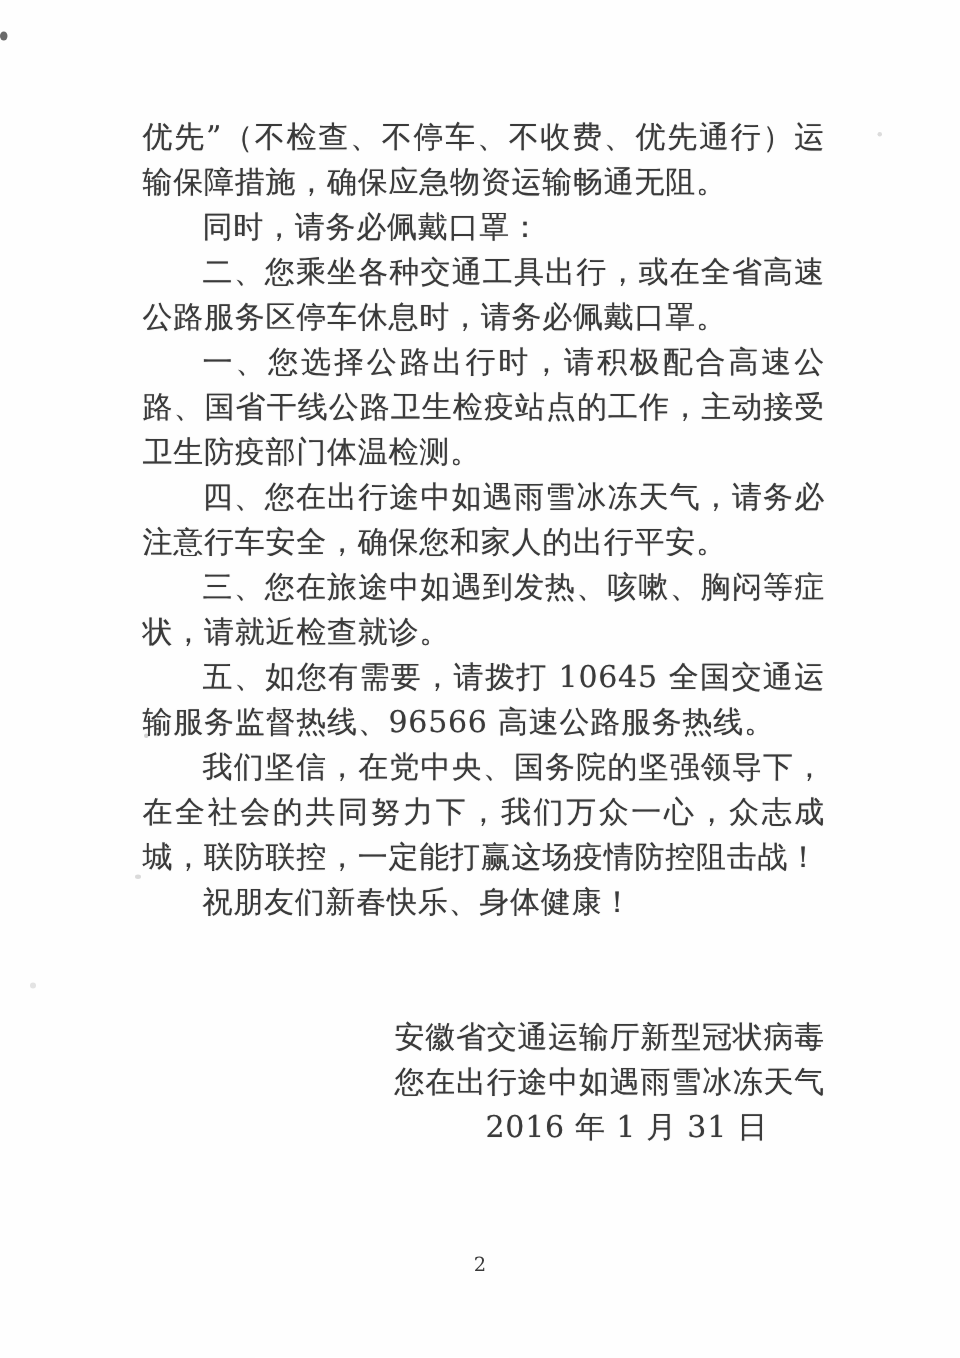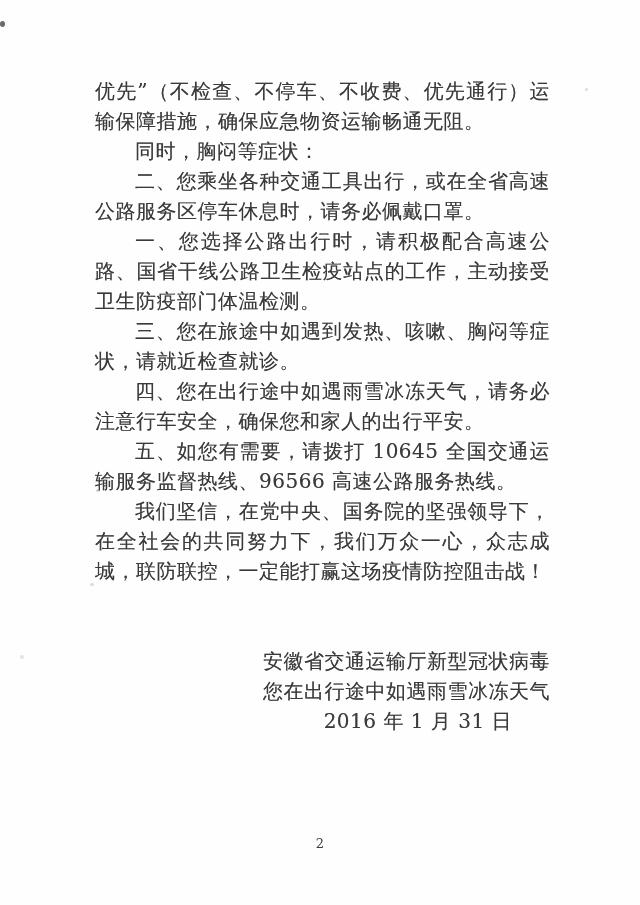--- a/index.html
+++ b/index.html
@@ -72,27 +72,28 @@
 <div class="page">
 
   <span class="speck s1"></span>
   <span class="speck s2"></span>
   <span class="speck s3"></span>
   <span class="speck s4"></span>
   <span class="speck s5"></span>
 
   <div class="content">
     <p class="para">优先”（不检查、不停车、不收费、优先通行）运输保障措施，确保应急物资运输畅通无阻。</p>
-    <p class="para indent">同时，胸闷等症状：</p>
+    <p class="para indent">同时，请务必佩戴口罩：</p>
     <p class="para indent">二、您乘坐各种交通工具出行，或在全省高速公路服务区停车休息时，请务必佩戴口罩。</p>
     <p class="para indent">一、您选择公路出行时，请积极配合高速公路、国省干线公路卫生检疫站点的工作，主动接受卫生防疫部门体温检测。</p>
+    <p class="para indent">四、您在出行途中如遇雨雪冰冻天气，请务必注意行车安全，确保您和家人的出行平安。</p>
     <p class="para indent">三、您在旅途中如遇到发热、咳嗽、胸闷等症状，请就近检查就诊。</p>
-    <p class="para indent">四、您在出行途中如遇雨雪冰冻天气，请务必注意行车安全，确保您和家人的出行平安。</p>
     <p class="para indent">五、如您有需要，请拨打 10645 全国交通运输服务监督热线、96566 高速公路服务热线。</p>
     <p class="para indent">我们坚信，在党中央、国务院的坚强领导下，在全社会的共同努力下，我们万众一心，众志成城，联防联控，一定能打赢这场疫情防控阻击战！</p>
+    <p class="para indent">祝朋友们新春快乐、身体健康！</p>
 
     <div class="signature">
       <p class="sig-line">安徽省交通运输厅新型冠状病毒</p>
       <p class="sig-line">您在出行途中如遇雨雪冰冻天气</p>
       <p class="sig-line sig-date">2016 年 1 月 31 日</p>
     </div>
   </div>
 
   <div class="page-number">2</div>
 

